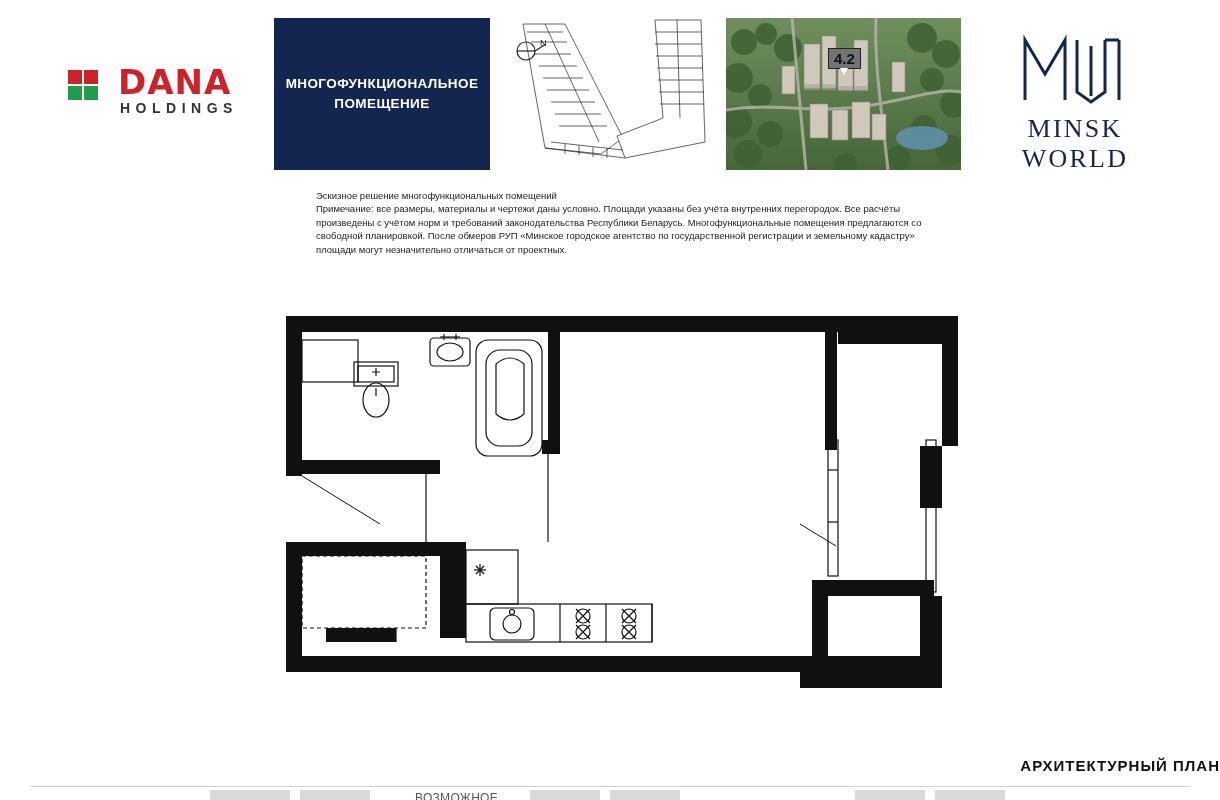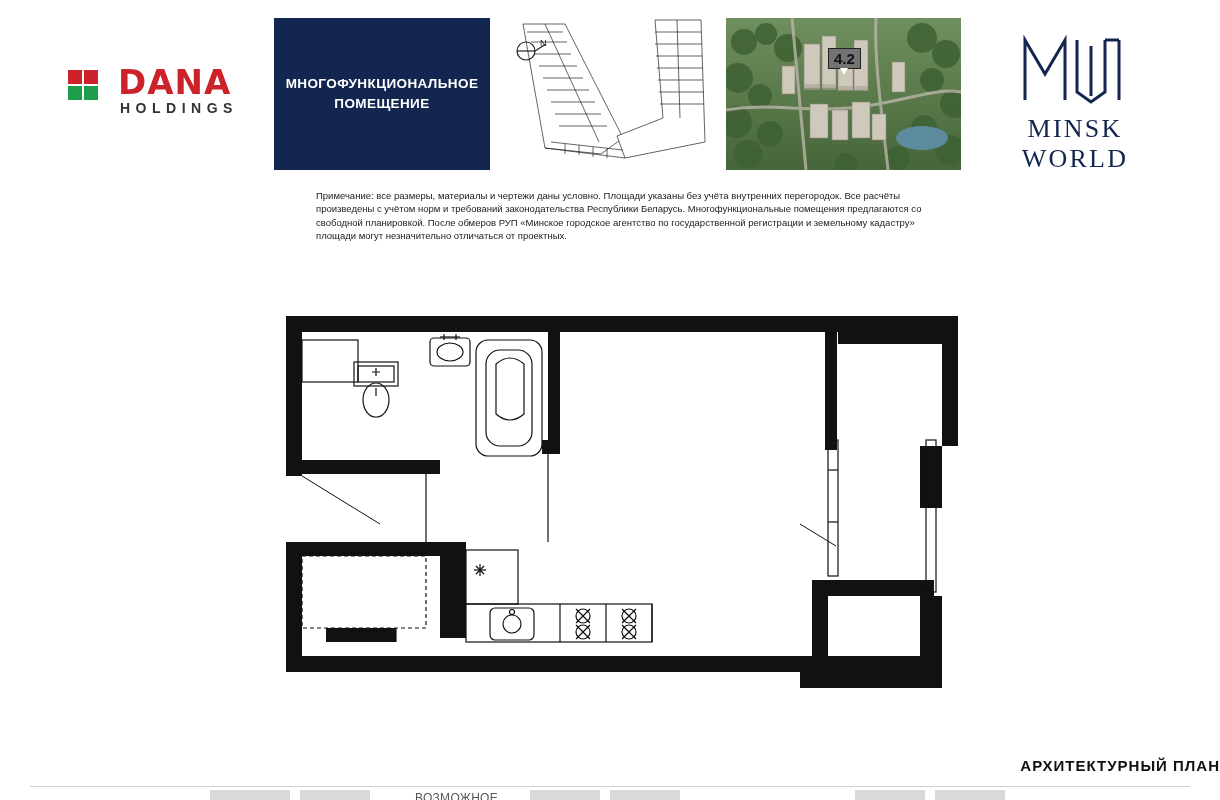--- a/index.html
+++ b/index.html
@@ -353,20 +353,21 @@
           <path d="M76 16 L76 66"></path>
           <path d="M104 10 L104 70"></path>
           <path d="M90 10 L104 10"></path>
         </g>
       </svg>
       <div class="mw-text">MINSK WORLD</div>
     </div>
   </div>
 
   <div class="note">
+    <div class="first">Эскизное решение многофункциональных помещений</div>
     <div>Примечание: все размеры, материалы и чертежи даны условно. Площади указаны без учёта внутренних перегородок. Все расчёты произведены с учётом норм и требований законодательства Республики Беларусь. Многофункциональные помещения предлагаются со свободной планировкой. После обмеров РУП «Минское городское агентство по государственной регистрации и земельному кадастру» площади могут незначительно отличаться от проектных.</div>
   </div>
 
   <div class="plan-wrap">
     <svg width="680" height="395" viewBox="0 0 680 395">
 
       <g fill="#111">
 
         <rect x="6" y="6" width="672" height="16"></rect>
 

